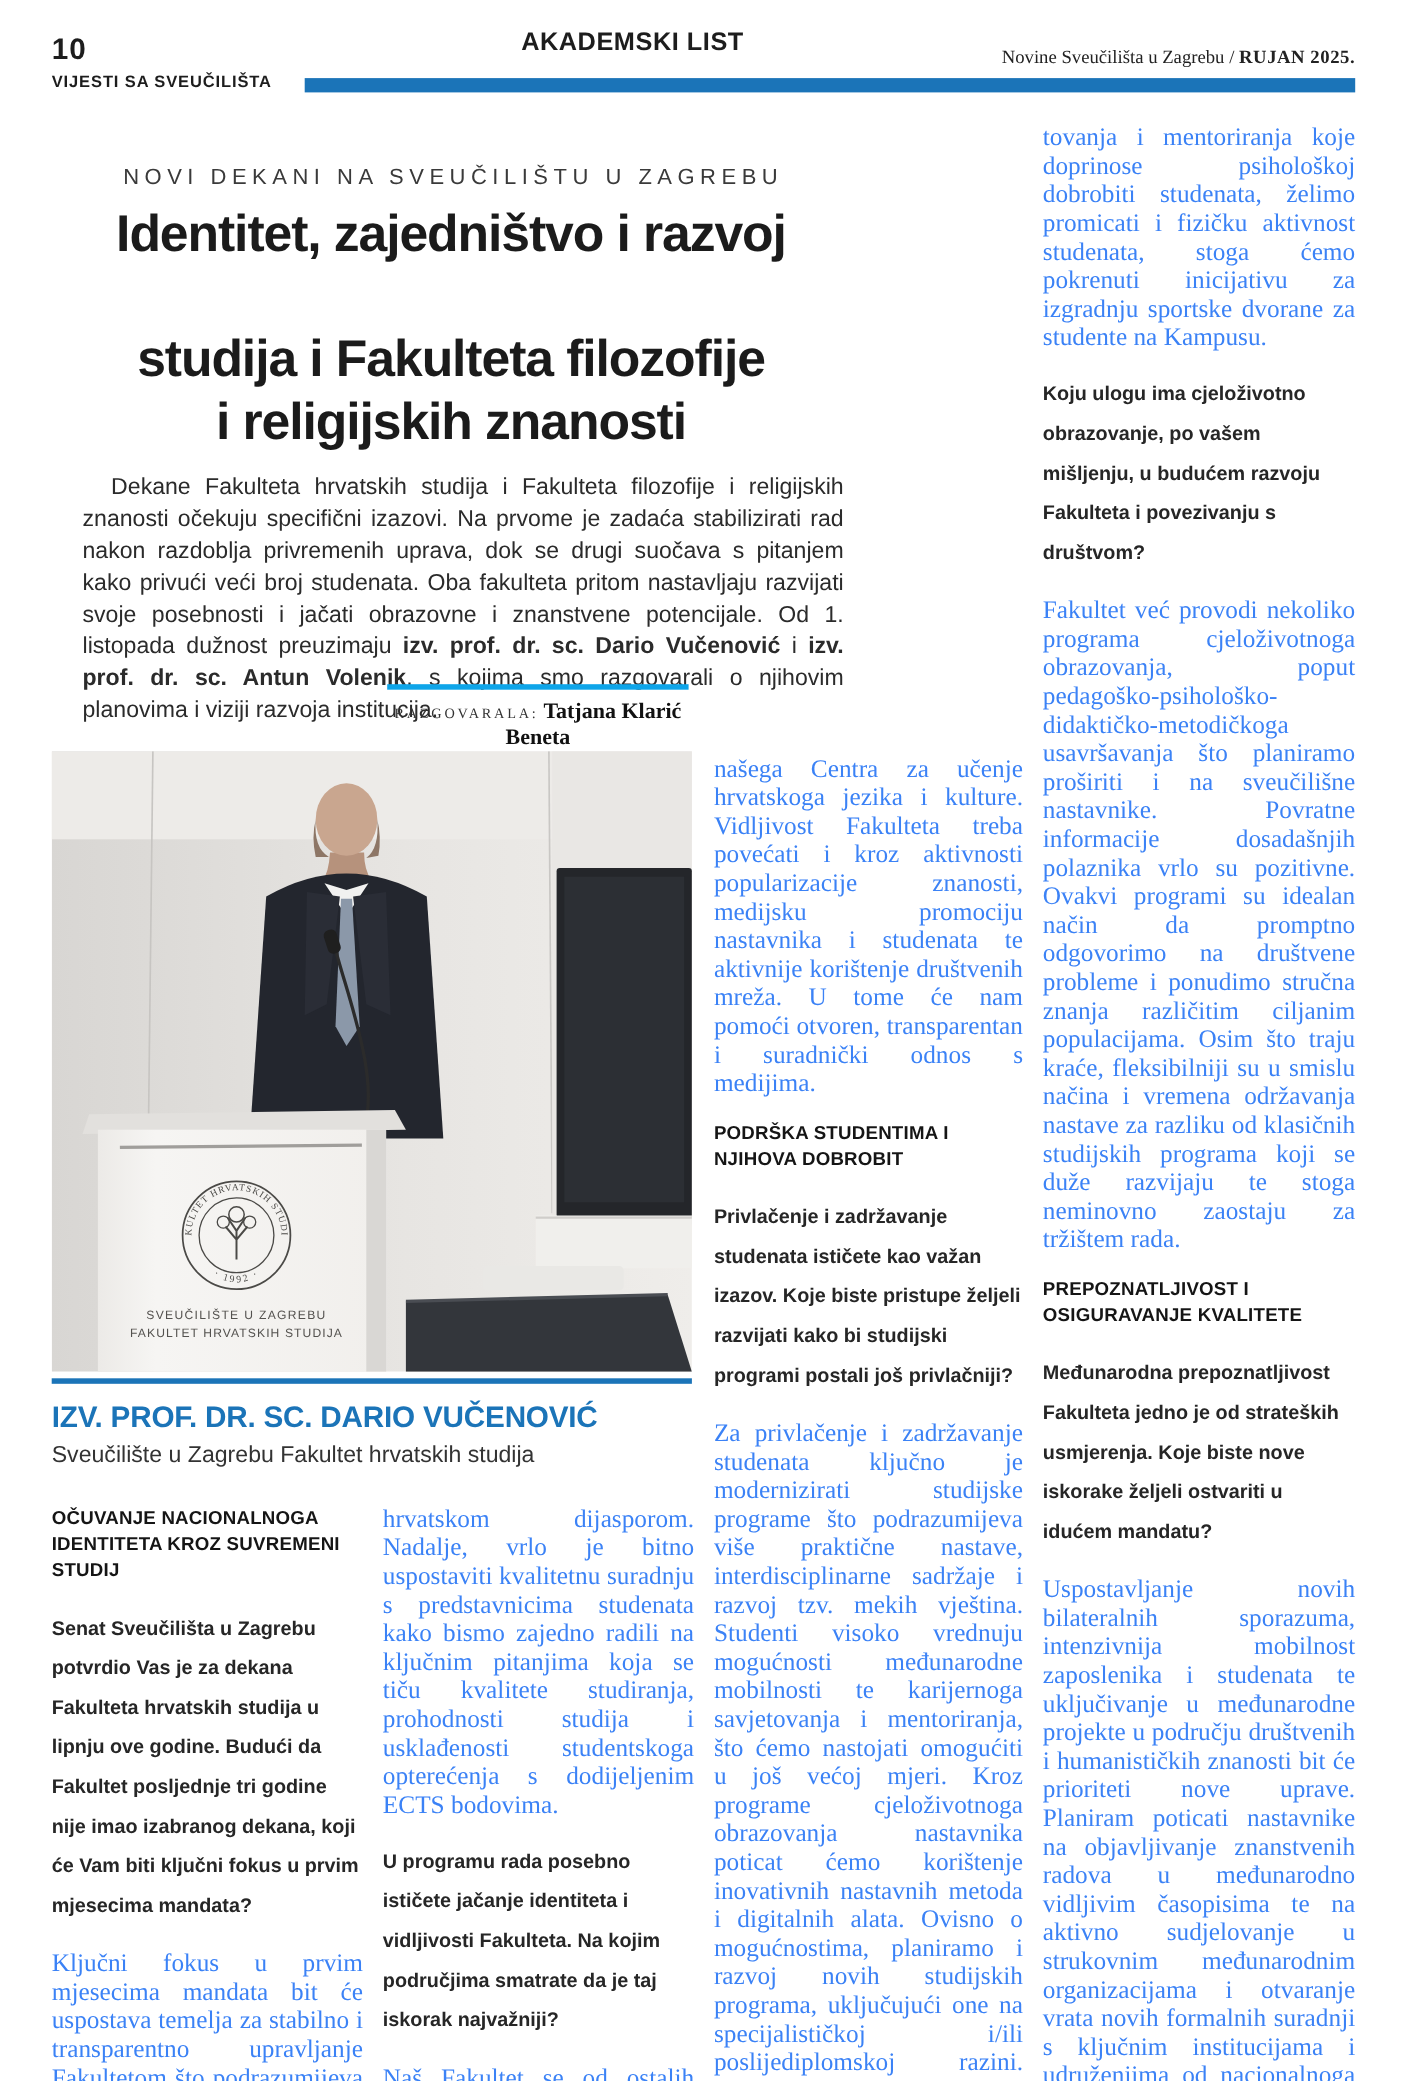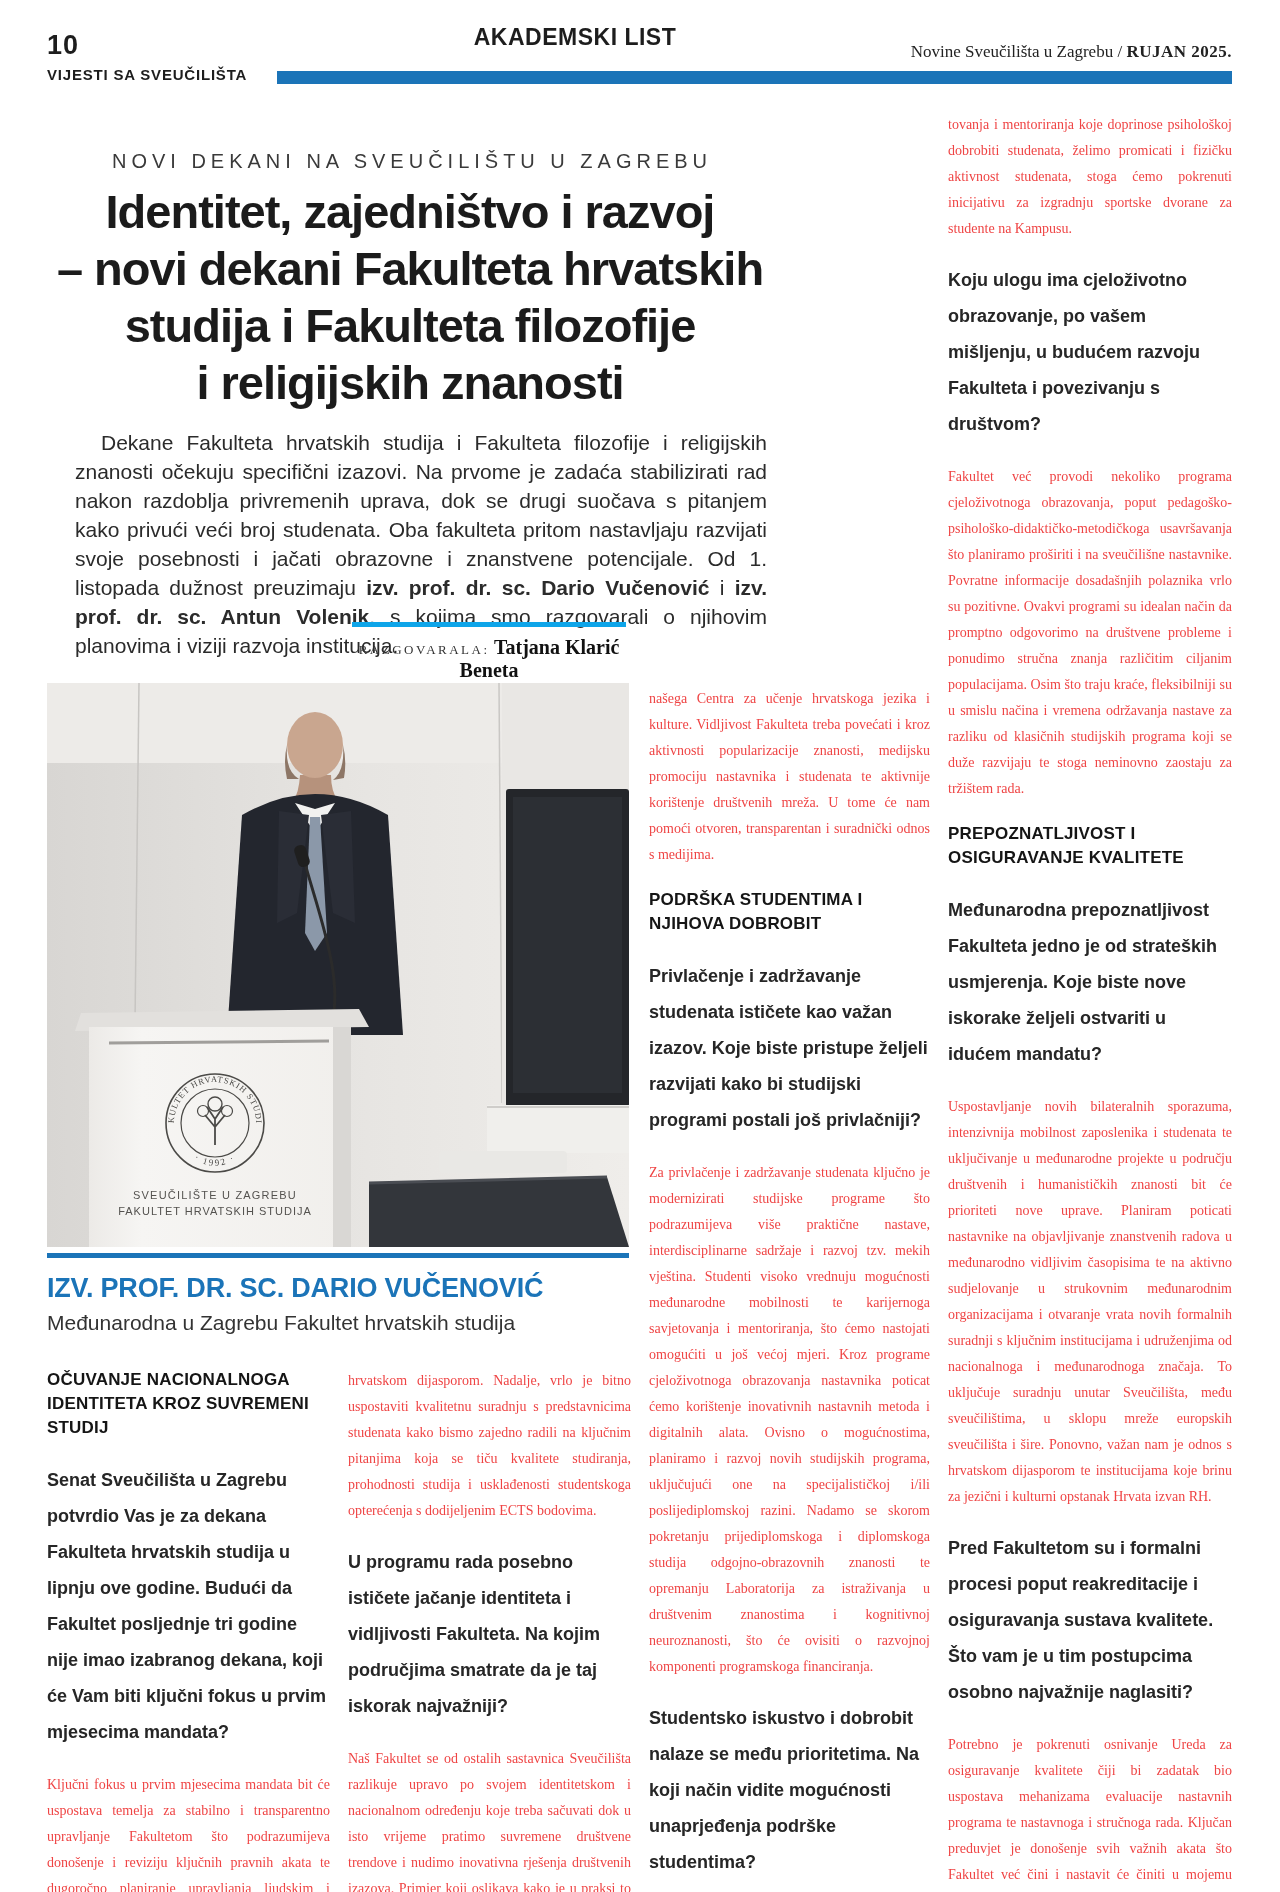--- a/index.html
+++ b/index.html
@@ -38,38 +38,38 @@
   
   .col{position:absolute;}
   .col1{left:47px;top:1368px;width:283px;}
   .col2{left:348px;top:1368px;width:283px;}
   .col3{left:649px;top:686px;width:281px;}
   .col4{left:948px;top:112px;width:284px;}
   .blk{margin:0 0 20px 0;}
   .subhead{font-size:17px;line-height:24px;font-weight:800;letter-spacing:.2px;color:#151515;
            margin-bottom:22px;}
   .question{font-size:18px;line-height:36px;font-weight:700;color:#262626;margin-bottom:22px;}
-  .answer{font-family:"Liberation Serif",serif;font-size:14px;line-height:26px;
-          text-align:justify;color:#ef4444;}
+  .answer{font-family:"Liberation Serif",serif;font-size:23px;line-height:26px;
+          text-align:justify;color:#3b82f6;}
 </style>
 </head>
 <body>
 
 <div class="page">
 
   <div class="page-num">10</div>
   <div class="masthead">AKADEMSKI LIST</div>
   <div class="issue"><span>Novine Sveučilišta u Zagrebu / </span><b>RUJAN 2025.</b></div>
   <div class="section-label">VIJESTI SA SVEUČILIŠTA</div>
   <div class="section-bar" style="background: rgb(27, 116, 184);"></div>
 
   <div class="kicker">NOVI DEKANI NA SVEUČILIŠTU U ZAGREBU</div>
   <h1 class="headline">
     <span>Identitet, zajedništvo i razvoj</span><br>
-    <span>– novi dekani Fakulteta hrvatskih</span><br>
+    <br>
     <span>studija i Fakulteta filozofije</span><br>
     <span>i religijskih znanosti</span>
   </h1>
   <p class="lead"><span>Dekane Fakulteta hrvatskih studija i Fakulteta filozofije i religijskih znanosti očekuju specifični izazovi. Na prvome je zadaća stabilizirati rad nakon razdoblja privremenih uprava, dok se drugi suočava s pitanjem kako privući veći broj studenata. Oba fakulteta pritom nastavljaju razvijati svoje posebnosti i jačati obrazovne i znanstvene potencijale. Od 1. listopada dužnost preuzimaju </span><b>izv. prof. dr. sc. Dario Vučenović</b><span> i </span><b>izv. prof. dr. sc. Antun Volenik</b><span>, s kojima smo razgovarali o njihovim planovima i viziji razvoja institucija.</span></p>
 
   <div class="byline">
     <span class="lbl">RAZGOVARALA:</span>
     <span class="nm">Tatjana Klarić Beneta</span>
   </div>
 
@@ -142,21 +142,21 @@
 
       <rect x="392" y="468" width="128" height="22" rx="4" fill="#e9e8e5"></rect>
       <polygon points="322,500 560,494 582,564 322,564" fill="#33363b"></polygon>
       <line x1="322" y1="500" x2="560" y2="494" stroke="#4a4d53" stroke-width="3"></line>
     </svg>
   </figure>
 
   <div class="caption">
     <div class="cap-rule" style="background: rgb(27, 116, 184);"></div>
     <div class="cap-name" style="color: rgb(27, 116, 184);">IZV. PROF. DR. SC. DARIO VUČENOVIĆ</div>
-    <div class="cap-affil">Međunarodna u Zagrebu Fakultet hrvatskih studija</div>
+    <div class="cap-affil">Sveučilište u Zagrebu Fakultet hrvatskih studija</div>
   </div>
 
   <div class="col col1">
       <div class="blk subhead">OČUVANJE NACIONALNOGA IDENTITETA KROZ SUVREMENI STUDIJ</div>
       <div class="blk question">Senat Sveučilišta u Zagrebu potvrdio Vas je za dekana Fakulteta hrvatskih studija u lipnju ove godine. Budući da Fakultet posljednje tri godine nije imao izabranog dekana, koji će Vam biti ključni fokus u prvim mjesecima mandata?</div>
       <div class="blk answer">Ključni fokus u prvim mjesecima mandata bit će uspostava temelja za stabilno i transparentno upravljanje Fakultetom što podrazumijeva donošenje i reviziju ključnih pravnih akata te dugoročno planiranje upravljanja ljudskim i materijalnim resursima. Za napredak Fakulteta važno je obnoviti i sklapati nove suradnje s znanstvenom zajednicom i gospodarstvom te jačati povezanost s</div>
     </div>
   <div class="col col2">
       <div class="blk answer">hrvatskom dijasporom. Nadalje, vrlo je bitno uspostaviti kvalitetnu suradnju s predstavnicima studenata kako bismo zajedno radili na ključnim pitanjima koja se tiču kvalitete studiranja, prohodnosti studija i usklađenosti studentskoga opterećenja s dodijeljenim ECTS bodovima.</div>
       <div class="blk question">U programu rada posebno ističete jačanje identiteta i vidljivosti Fakulteta. Na kojim područjima smatrate da je taj iskorak najvažniji?</div>

